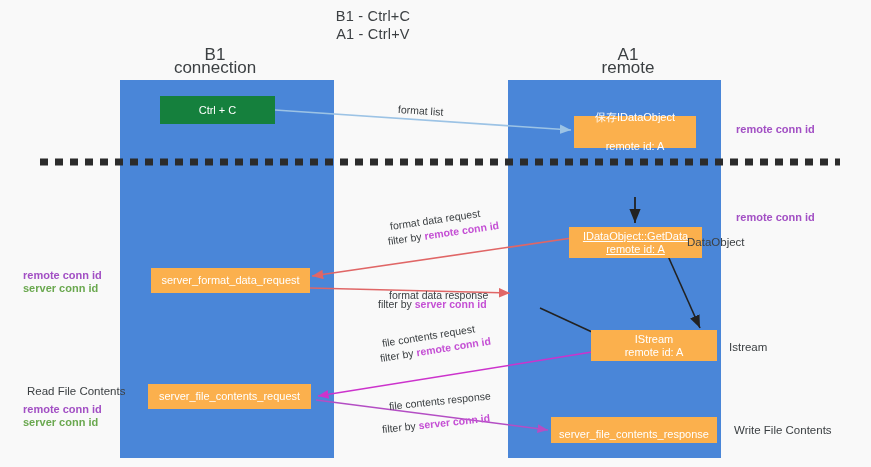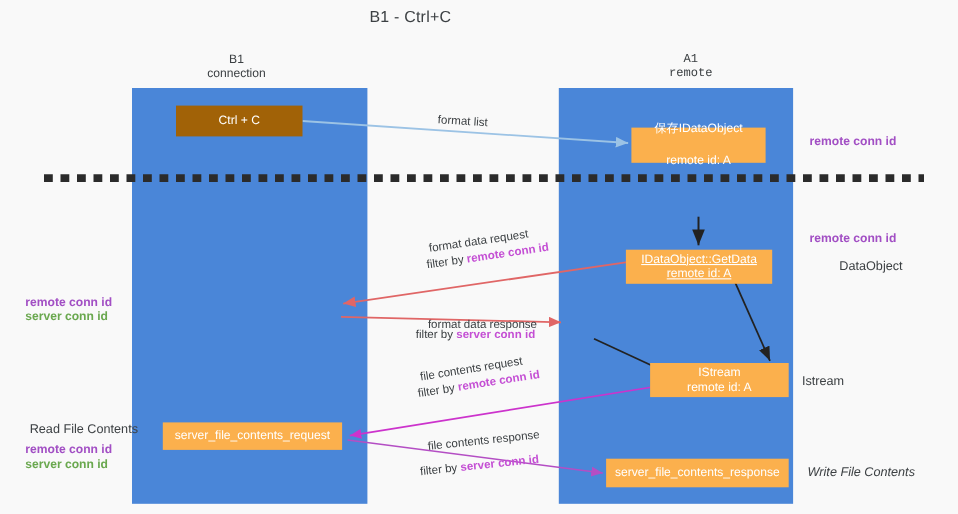--- a/index.html
+++ b/index.html
@@ -34,21 +34,21 @@
     color: #3c4043;
     letter-spacing: .2px;
   }
   .title-1 { top: 8px; }
   .title-2 { top: 26px; }
 
   
   .col-head {
     position: absolute;
     text-align: center;
-    font-size: 11px;
+    font-size: 17px;
     line-height: 13px;
     color: #3c4043;
   }
   .col-head .l2 { display: block; }
 
   
   .lane {
     position: absolute;
     background: #4a86d8;
   }
@@ -60,21 +60,21 @@
     display: flex;
     flex-direction: column;
     align-items: center;
     justify-content: center;
     font-size: 11px;
     line-height: 13px;
     color: #ffffff;
     text-align: center;
     padding: 2px 4px;
   }
-  .box.green { background: #a16207; }
+  .box.green { background: #15803d; }
   .box.orange { background: #fbb04d; }
   .box .ln { display: block; white-space: nowrap; }
 
   
   .side-label {
     position: absolute;
     font-size: 11.5px;
     color: #3c4043;
     white-space: nowrap;
   }
@@ -108,26 +108,27 @@
     height: 467px;
     pointer-events: none;
   }
 </style>
 </head>
 <body>
 
 <div id="stage">
 
   <div class="title title-1">B1 - Ctrl+C</div>
+  <div class="title title-2">A1 - Ctrl+V</div>
 
   <div class="col-head" style="left:165px; top:48px; width:100px;">
     <span>B1</span>
     <span class="l2">connection</span>
   </div>
-  <div class="col-head" style="left:578px; top:48px; width:100px;font-family:Liberation Mono, monospace;">
+  <div class="col-head" style="left:578px; top:48px; width:100px;">
     <span>A1</span>
     <span class="l2">remote</span>
   </div>
 
   <div class="lane" style="left:120px; top:80px; width:214px; height:378px;"></div>
   <div class="lane" style="left:508px; top:80px; width:213px; height:378px;"></div>
 
   <svg class="lines" viewBox="0 0 871 467">
     <defs>
       <marker id="ah-blue" markerWidth="8" markerHeight="8" refX="7" refY="3" orient="auto">
@@ -174,32 +175,35 @@
     <span class="ln">保存IDataObject</span>
     <span class="ln">remote id: A</span>
   </div>
 
 
   <div class="box orange" style="left:569px; top:227px; width:133px; height:31px;text-decoration:underline;">
     <span class="ln">IDataObject::GetData</span>
     <span class="ln">remote id: A</span>
   </div>
 
+  <div class="box orange" style="left:151px; top:268px; width:159px; height:25px;">
+    <span class="ln">server_format_data_request</span>
+  </div>
 
 
   <div class="box orange" style="left:591px; top:330px; width:126px; height:31px;">
     <span class="ln">IStream</span>
     <span class="ln">remote id: A</span>
   </div>
 
   <div class="box orange" style="left:148px; top:384px; width:163px; height:25px;justify-content:center;">
     <span class="ln">server_file_contents_request</span>
   </div>
 
-  <div class="box orange" style="left:551px; top:417px; width:166px; height:26px;">
+  <div class="box orange" style="left:551px; top:417px; width:166px; height:26px;justify-content:flex-end;">
     <span class="ln">server_file_contents_response</span>
   </div>
 
   <div class="edge-label" style="left:398px; top:103px; transform:rotate(3.5deg);">
     <span>format list</span>
   </div>
 
   <div class="edge-label" style="left:390px; top:220px; transform:rotate(-8.3deg);">
     <span>format data request</span>
   </div>
@@ -225,25 +229,25 @@
     <span>file contents response</span>
   </div>
   <div class="edge-label" style="left:382px; top:423px; transform:rotate(-6deg);">
     <span>filter by </span><span class="k-server">server conn id</span>
   </div>
 
   <div class="conn-label c-remote" style="left:736px; top:123px;">remote conn id</div>
 
   <div class="conn-label c-remote" style="left:736px; top:211px;">remote conn id</div>
 
-  <div class="side-label" style="left:763px; top:236px;">DataObject</div>
+  <div class="side-label" style="left:687px; top:236px;">DataObject</div>
 
   <div class="side-label" style="left:729px; top:341px;">Istream</div>
 
-  <div class="side-label" style="left:734px; top:424px;font-style:italic;">Write File Contents</div>
+  <div class="side-label" style="left:734px; top:424px;">Write File Contents</div>
 
   <div class="conn-label c-remote" style="left:23px; top:269px;">remote conn id</div>
   <div class="conn-label c-server" style="left:23px; top:282px;">server conn id</div>
 
   <div class="side-label" style="left:27px; top:385px;">Read File Contents</div>
   <div class="conn-label c-remote" style="left:23px; top:403px;">remote conn id</div>
   <div class="conn-label c-server" style="left:23px; top:416px;">server conn id</div>
 
 </div>
 

